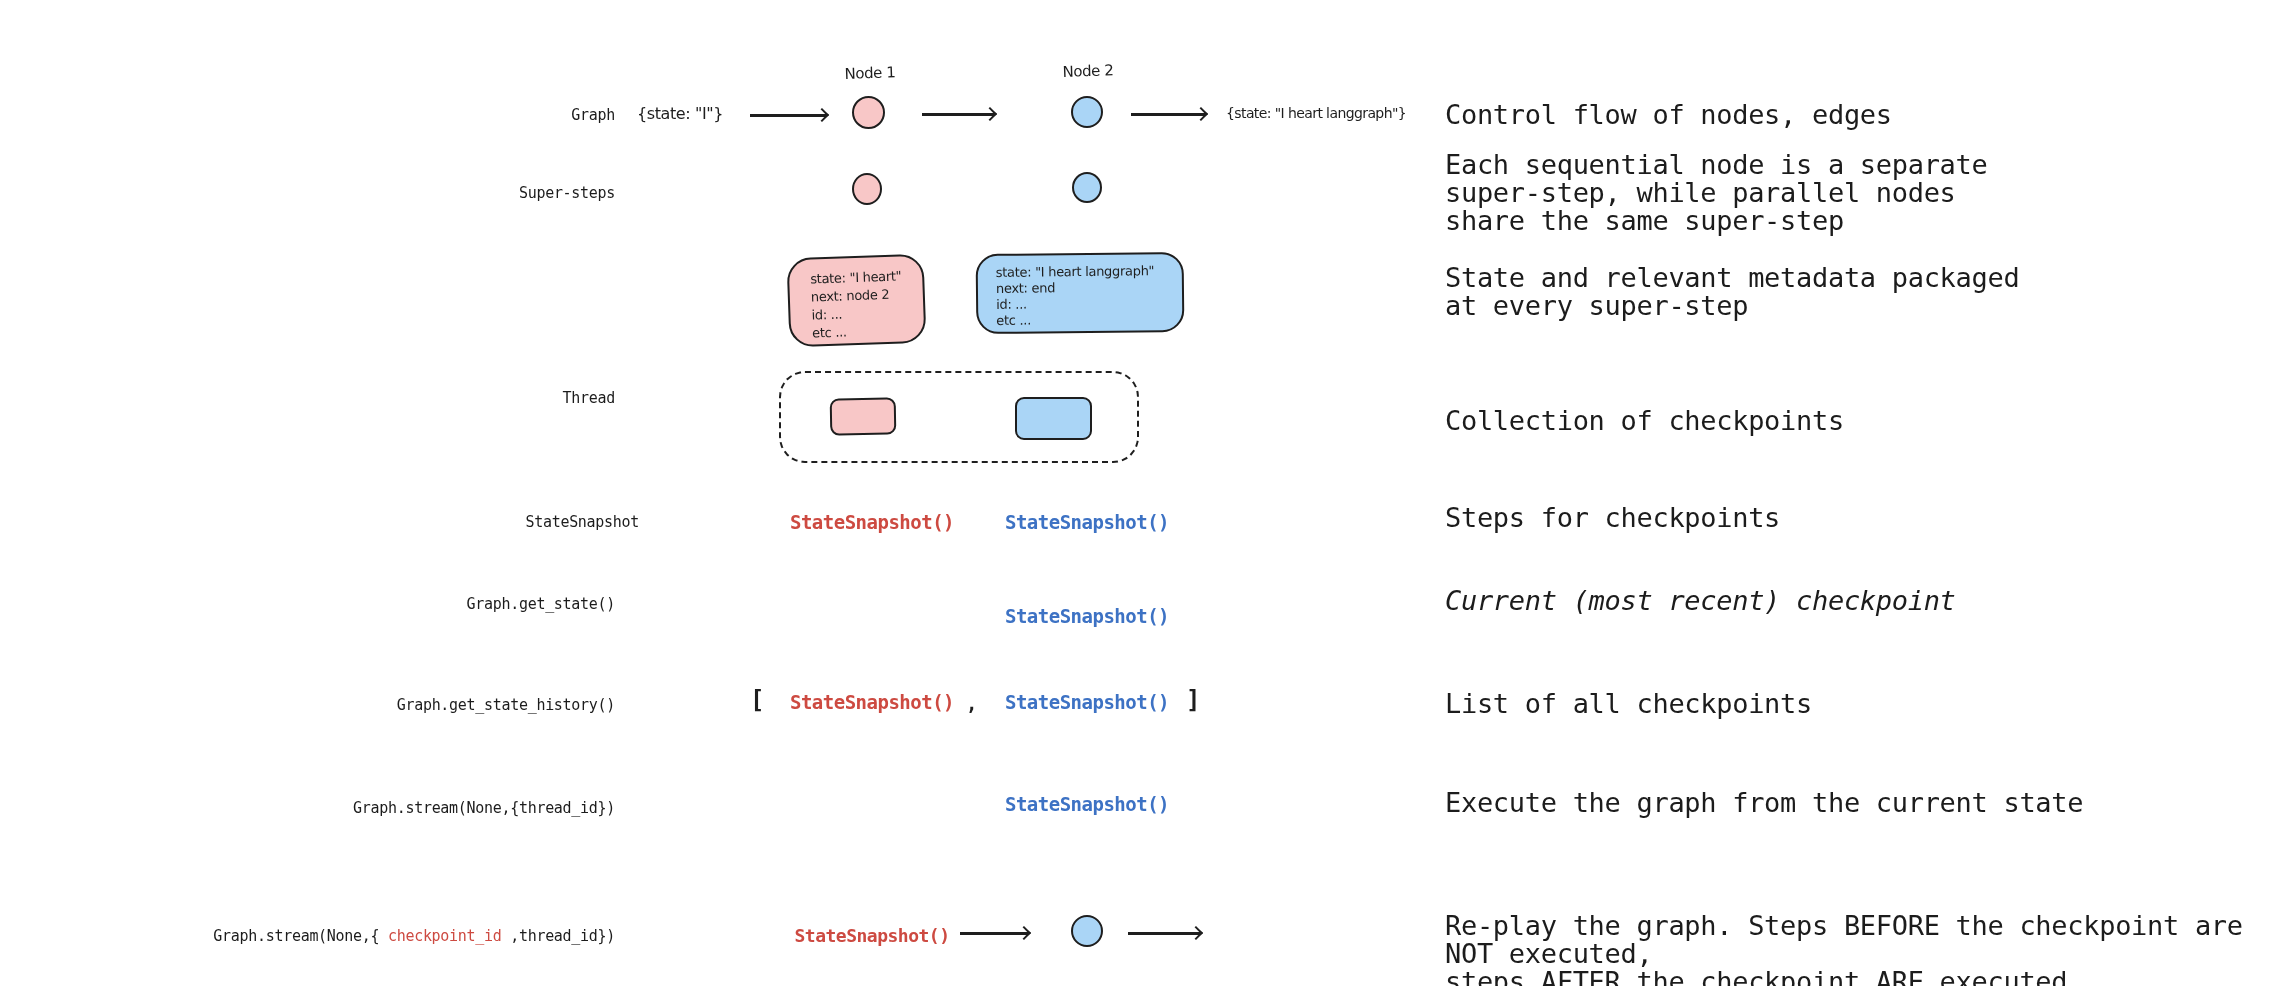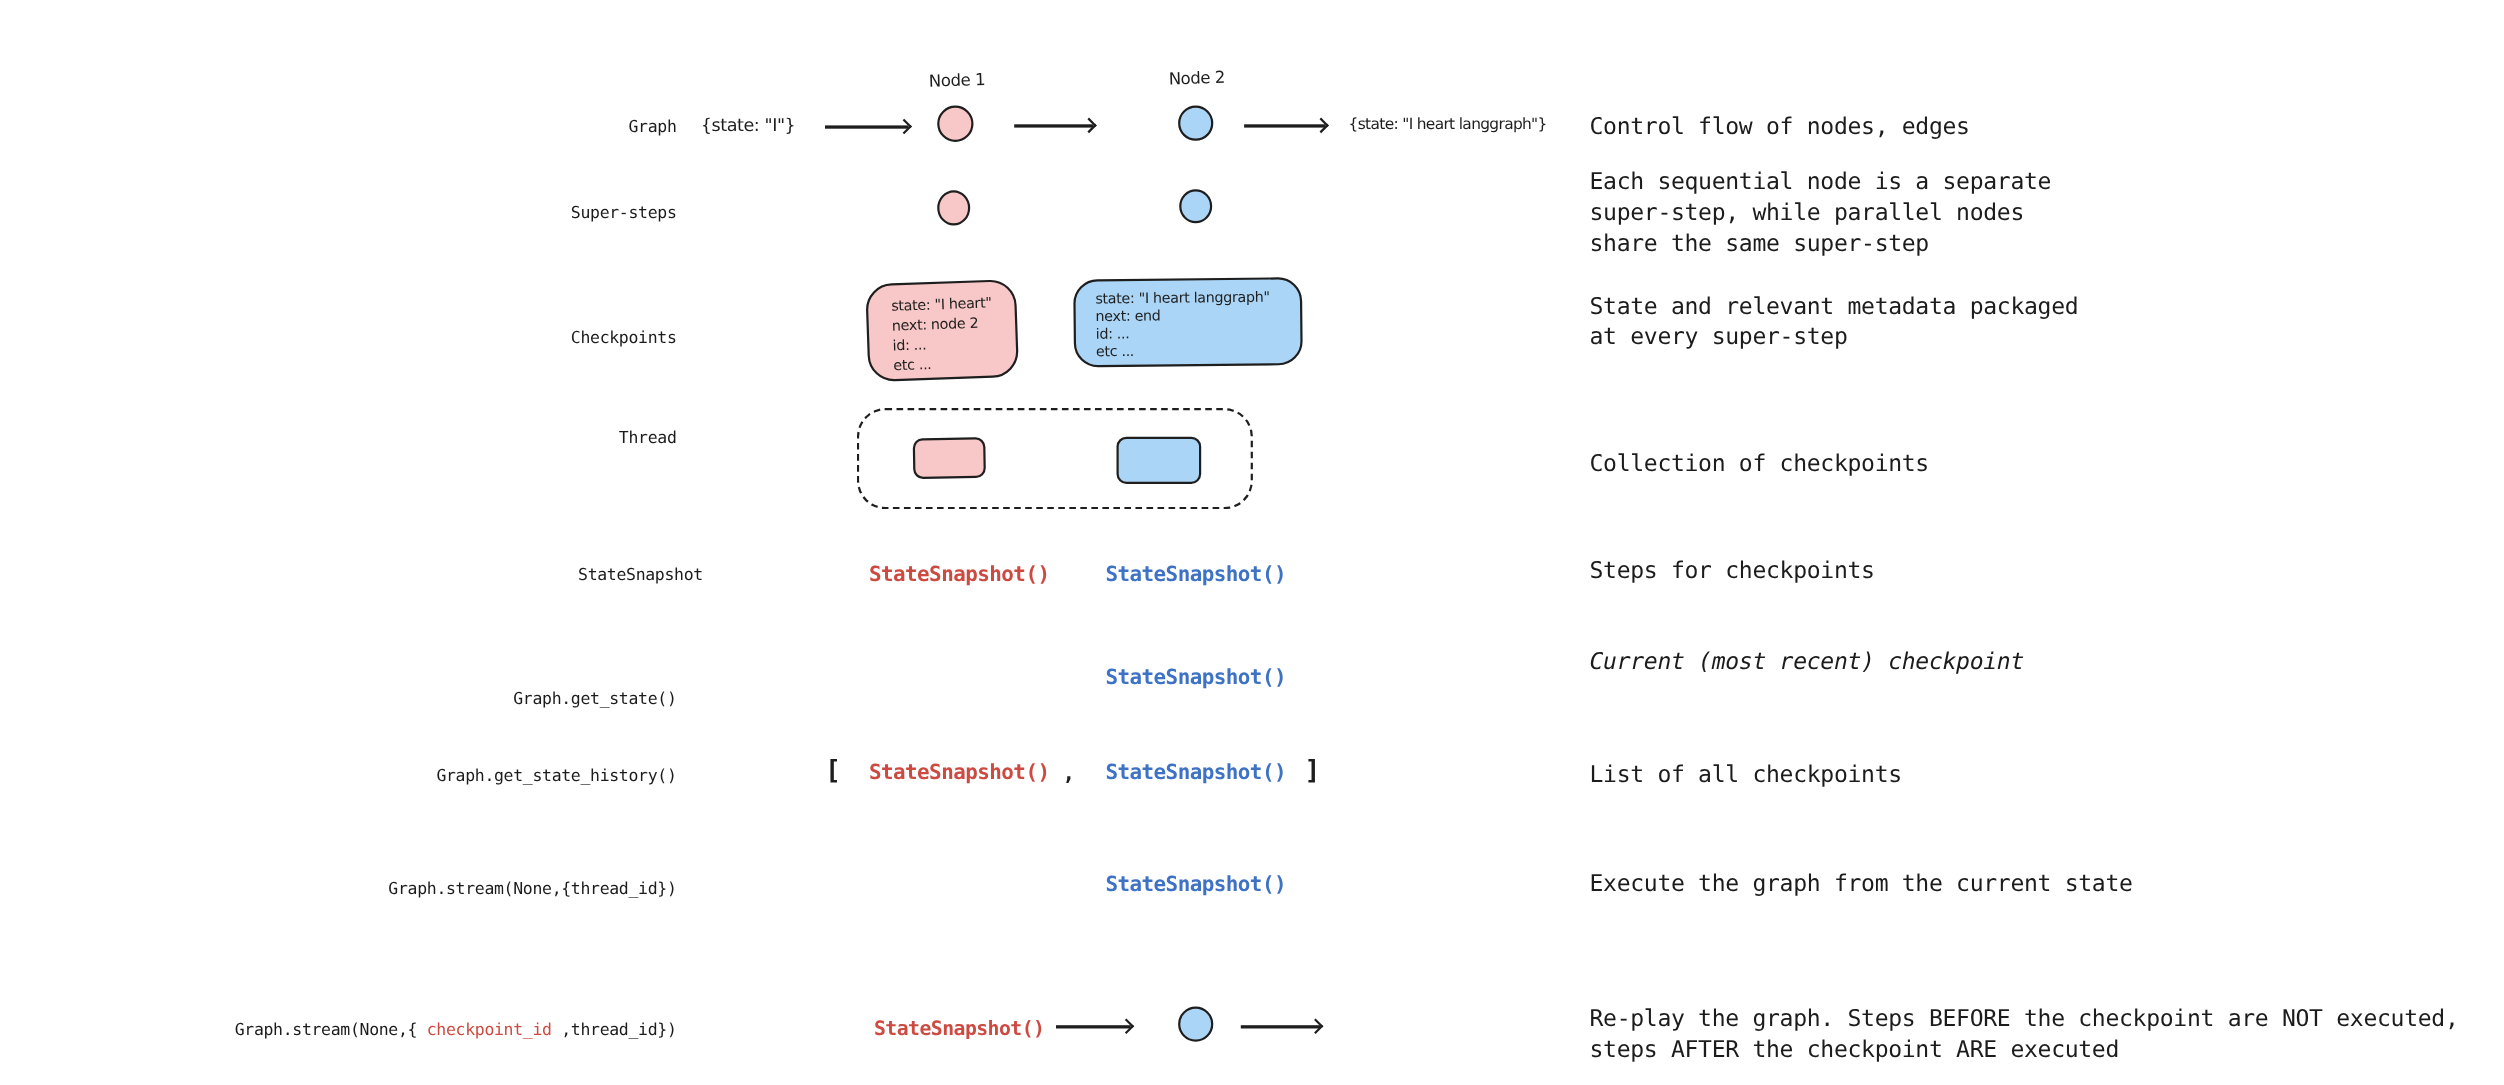--- a/index.html
+++ b/index.html
@@ -14,21 +14,21 @@
   
   .row-label{
     position:absolute;left:0;width:615px;
     text-align:right;font-size:15px;line-height:28px;
     white-space:pre;color:#1c1c1c;letter-spacing:-0.3px;
   }
   .row-label .red{color:#cd4a41;}
   
   .row-desc{
     position:absolute;left:1445px;width:830px;
-    font-size:21px;line-height:28px;white-space:pre-line;
+    font-size:27px;line-height:28px;white-space:pre-line;
     color:#1c1c1c;letter-spacing:-0.3px;
   }
   
   .hand{
     position:absolute;font-family:"DejaVu Sans", sans-serif;
     color:#1e1e1e;font-size:15px;letter-spacing:-0.4px;white-space:pre;
   }
   
   .snap{
     position:absolute;font-size:19px;font-weight:600;letter-spacing:-0.5px;
@@ -82,21 +82,20 @@
   <div class="hand" style="left:1226px;top:105px;font-size:14px;letter-spacing:-0.6px;">{state: "I heart langgraph"}</div>
   <div class="row-desc" style="top:101px;">Control flow of nodes, edges</div>
 
   <div class="row-label" style="top:179px;">Super-steps</div>
   <div class="node pink" style="left:852px;top:173px;width:30px;height:32px;"></div>
   <div class="node blue" style="left:1072px;top:172px;width:30px;height:31px;"></div>
   <div class="row-desc" style="top:151px;">Each sequential node is a separate
 super-step, while parallel nodes
 share the same super-step</div>
 
-  <div class="row-label" style="top:293px;">Checkpoints</div>
   <div class="chkbox pink" style="left:788px;top:256px;width:137px;height:89px;padding:11px 8px 0 21px;font-size:13px;line-height:18px;transform:rotate(-2deg);">state: "I heart"
 next: node 2
 id: ...
 etc ...</div>
   <div class="chkbox blue" style="left:976px;top:253px;width:208px;height:80px;padding:9px 8px 0 18px;font-size:13px;line-height:16px;transform:rotate(-0.6deg);">state: "I heart langgraph"
 next: end
 id: ...
 etc ...</div>
   <div class="row-desc" style="top:264px;">State and relevant metadata packaged
 at every super-step</div>
@@ -105,21 +104,21 @@
   <div class="thread-box" style="left:779px;top:371px;width:360px;height:92px;"></div>
   <div class="mini pink" style="left:830px;top:398px;width:66px;height:37px;transform:rotate(-1deg);"></div>
   <div class="mini blue" style="left:1015px;top:397px;width:77px;height:43px;"></div>
   <div class="row-desc" style="top:407px;">Collection of checkpoints</div>
 
   <div class="row-label" style="top:508px;margin-left:24px;">StateSnapshot</div>
   <div class="snap red" style="left:787px;top:510px;">StateSnapshot()</div>
   <div class="snap blue" style="left:1002px;top:510px;">StateSnapshot()</div>
   <div class="row-desc" style="top:504px;">Steps for checkpoints</div>
 
-  <div class="row-label" style="top:621px;">Graph.get_state()</div>
+  <div class="row-label" style="top:590px;">Graph.get_state()</div>
   <div class="snap blue" style="left:1002px;top:604px;">StateSnapshot()</div>
   <div class="row-desc" style="top:587px;font-style:italic;">Current (most recent) checkpoint</div>
 
   <div class="row-label" style="top:691px;">Graph.get_state_history()</div>
   <div class="bracket" style="left:750px;top:686px;">[</div>
   <div class="snap red" style="left:787px;top:690px;">StateSnapshot()</div>
   <div class="bracket" style="left:966px;top:692px;font-size:19px;">,</div>
   <div class="snap blue" style="left:1002px;top:690px;">StateSnapshot()</div>
   <div class="bracket" style="left:1186px;top:686px;">]</div>
   <div class="row-desc" style="top:690px;">List of all checkpoints</div>

